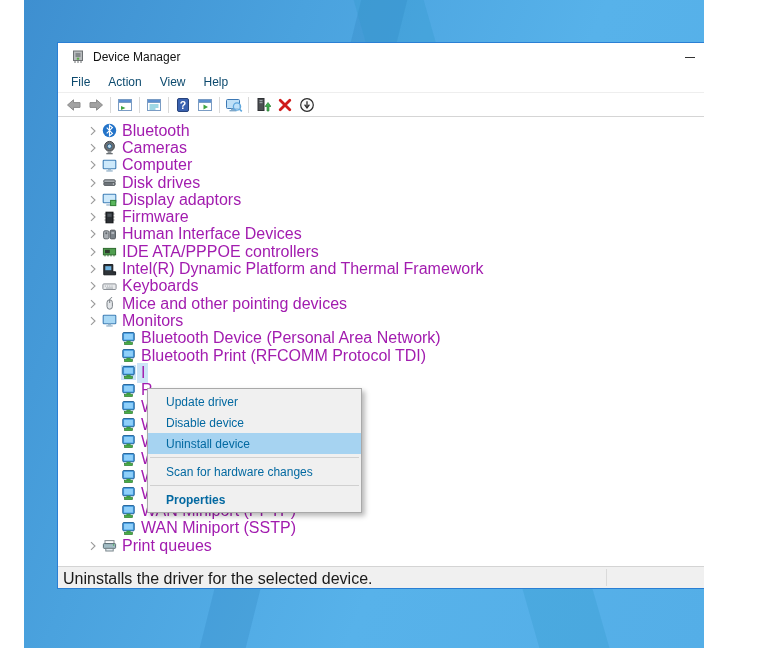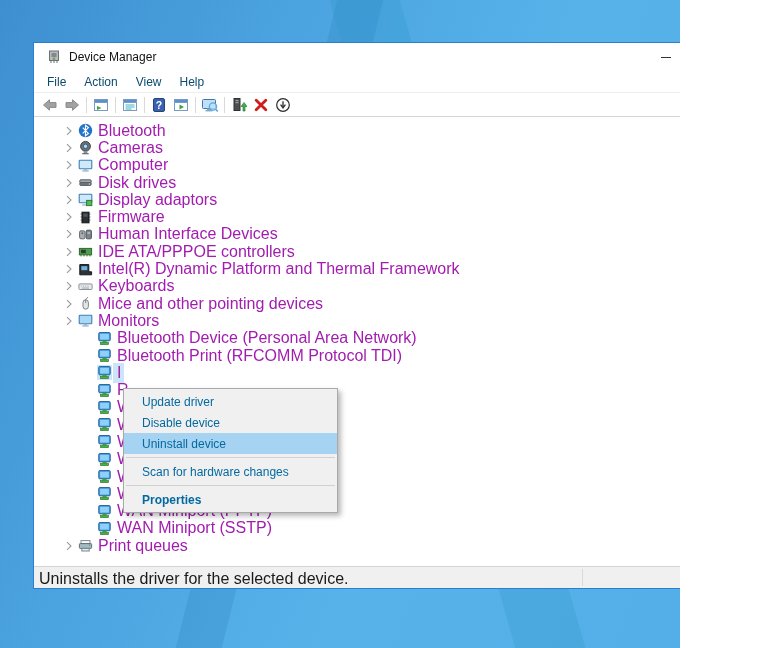--- a/index.html
+++ b/index.html
@@ -1,18 +1,18 @@
 <!DOCTYPE html>
 <html><head>
 <meta charset="utf-8">
 <style>
   * { margin:0; padding:0; box-sizing:border-box; }
   html,body { width:768px; height:648px; font-family:"Liberation Sans", sans-serif; }
   .stage { position:relative; width:680px; height:648px; overflow:hidden;
-    background:linear-gradient(112deg,#3e8fd0 0%,#4aa2de 30%,#57b2ea 62%,#54aee7 100%); }
+    background:linear-gradient(112deg,#3e8fd0 0%,#4aa2de 30%,#57b2ea 62%,#54aee7 100%);margin-left:24px; }
   .stage::before{ content:""; position:absolute; left:250px; top:0; width:46px; height:700px;
     background:rgba(30,110,170,.18); transform:skewX(-14deg); }
   .stage::after{ content:""; position:absolute; left:430px; top:0; width:70px; height:700px;
     background:rgba(46,150,200,.28); transform:skewX(16deg); }
 
   .window { position:absolute; left:33px; top:42px; width:735px; height:547px;
     background:#fff; border:1px solid #2a7fd4; display:flex; flex-direction:column;
     overflow:hidden; z-index:2; }
 
   

